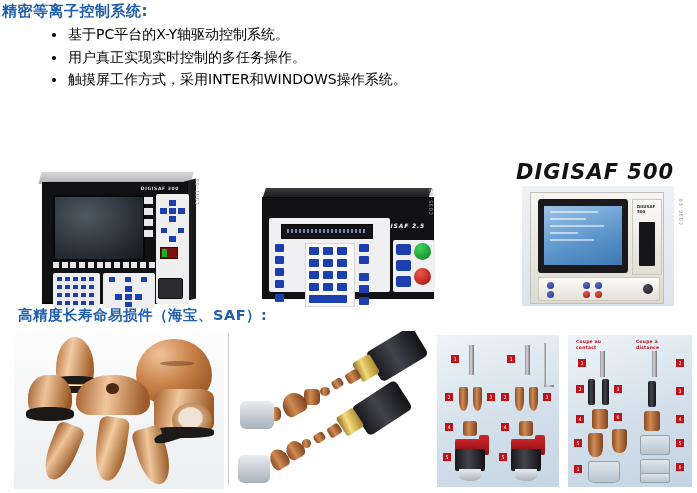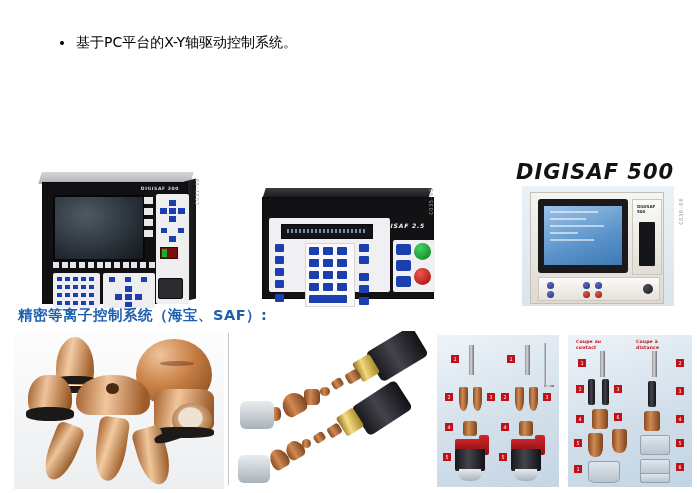--- a/index.html
+++ b/index.html
@@ -20,21 +20,21 @@
     letter-spacing:0.5px;
     line-height:1.1;
     white-space:nowrap;
   }
   #heading-1{position:absolute;left:2px;top:3px;}
   #heading-2{position:absolute;left:18px;top:308px;font-size:14.5px;}
 
   
   .bullet-list{
     position:absolute;left:46px;top:24px;width:620px;
-    list-style:none;margin:8px;padding:0;
+    list-style:none;margin:0;padding:0;
   }
   .bullet-item{
     position:relative;
     padding-left:22px;
     font-size:14px;
     line-height:21.5px;
     color:#000;
     margin:0 0 1px 0;
   }
   .bullet-item::before{
@@ -213,23 +213,26 @@
   .pt-dark{background:linear-gradient(90deg,#17171b,#43434c 45%,#111116);}
   .pt-red{background:linear-gradient(180deg,#d0262a,#8e1014);}
   .pt-silver{background:linear-gradient(180deg,#e8ecef,#a9b2ba);}
   .pt-glass{background:linear-gradient(180deg,#dfe6ec,#b9c5cf);border:1px solid #93a2ad;}
 </style>
 </head>
 <body>
 
 <div class="page">
 
+  <div class="section-heading" id="heading-1" style="color: rgb(31, 95, 173);">精密等离子控制系统:</div>
 
   <ul class="bullet-list">
     <li class="bullet-item">基于PC平台的X-Y轴驱动控制系统。</li>
+    <li class="bullet-item">用户真正实现实时控制的多任务操作。</li>
+    <li class="bullet-item">触摸屏工作方式，采用INTER和WINDOWS操作系统。</li>
   </ul>
 
   <div class="device-row">
 
     <div class="device" id="device-1">
       <div class="d1-top"></div>
       <div class="d1-side"></div>
       <div class="d1-body">
         <div class="d1-screen"></div>
         <div class="d1-logo">DIGISAF 300</div>
@@ -380,21 +383,21 @@
             <span class="d3-dot" style="left:56px;top:13px;background:radial-gradient(circle at 35% 30%,#e0564c,#94120b);"></span>
             <span class="d3-knob"></span>
           </div>
         </div>
       </div>
       <div class="side-code" style="left:166px;top:38px;">CO36-60</div>
     </div>
 
   </div>
 
-  <div class="section-heading" id="heading-2" style="color: rgb(31, 95, 173);">精密等离子控制系统（海宝、SAF）:</div>
+  <div class="section-heading" id="heading-2" style="color: rgb(31, 95, 173);">高精度长寿命易损件（海宝、SAF）:</div>
 
   <div class="parts-row">
 
     <div id="photo-copper">
 
       <span class="cu" style="left:122px;top:8px;width:76px;height:66px;border-radius:50% 50% 44% 44%/56% 56% 46% 46%;background:radial-gradient(ellipse at 32% 24%,#f0c39a,#c77f45 45%,#8d4d1f 92%);"></span>
       <span class="cu" style="left:146px;top:30px;width:34px;height:5px;border-radius:50%;background:rgba(70,30,8,.38);"></span>
 
       <span class="cu" style="left:42px;top:6px;width:38px;height:48px;border-radius:50% 50% 18% 18%/66% 66% 26% 26%;background:linear-gradient(100deg,#b06a33,#f3cba4 38%,#a45f2a 88%);"></span>
       <span class="cu" style="left:41px;top:45px;width:40px;height:8px;border-radius:40%;background:#1d1a18;"></span>

